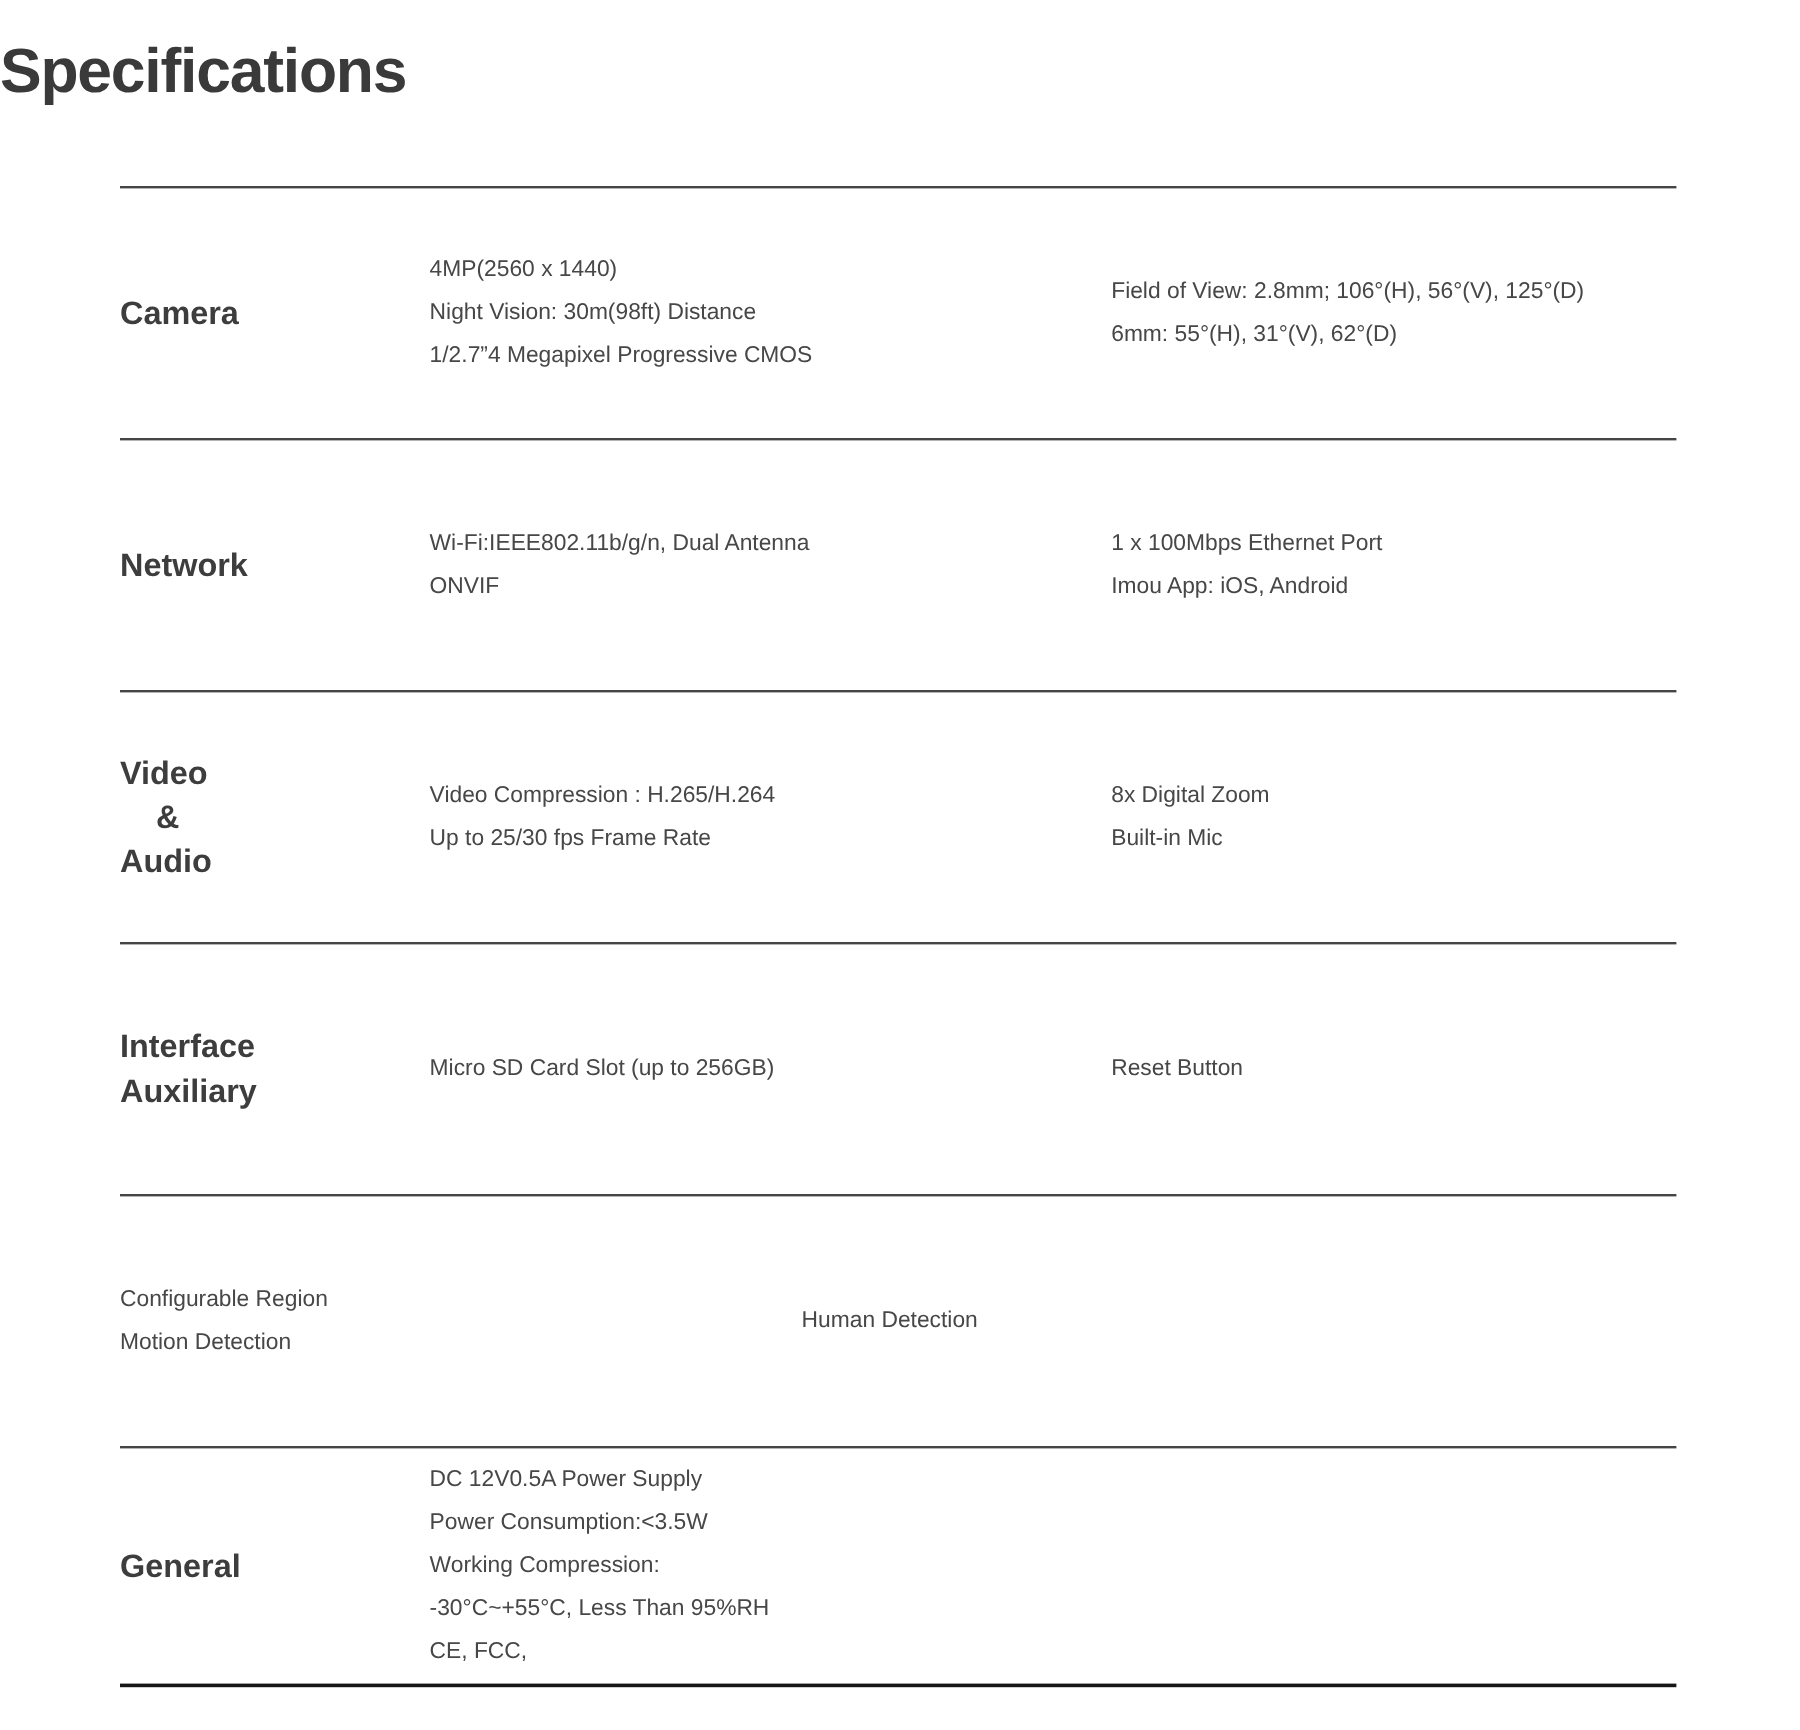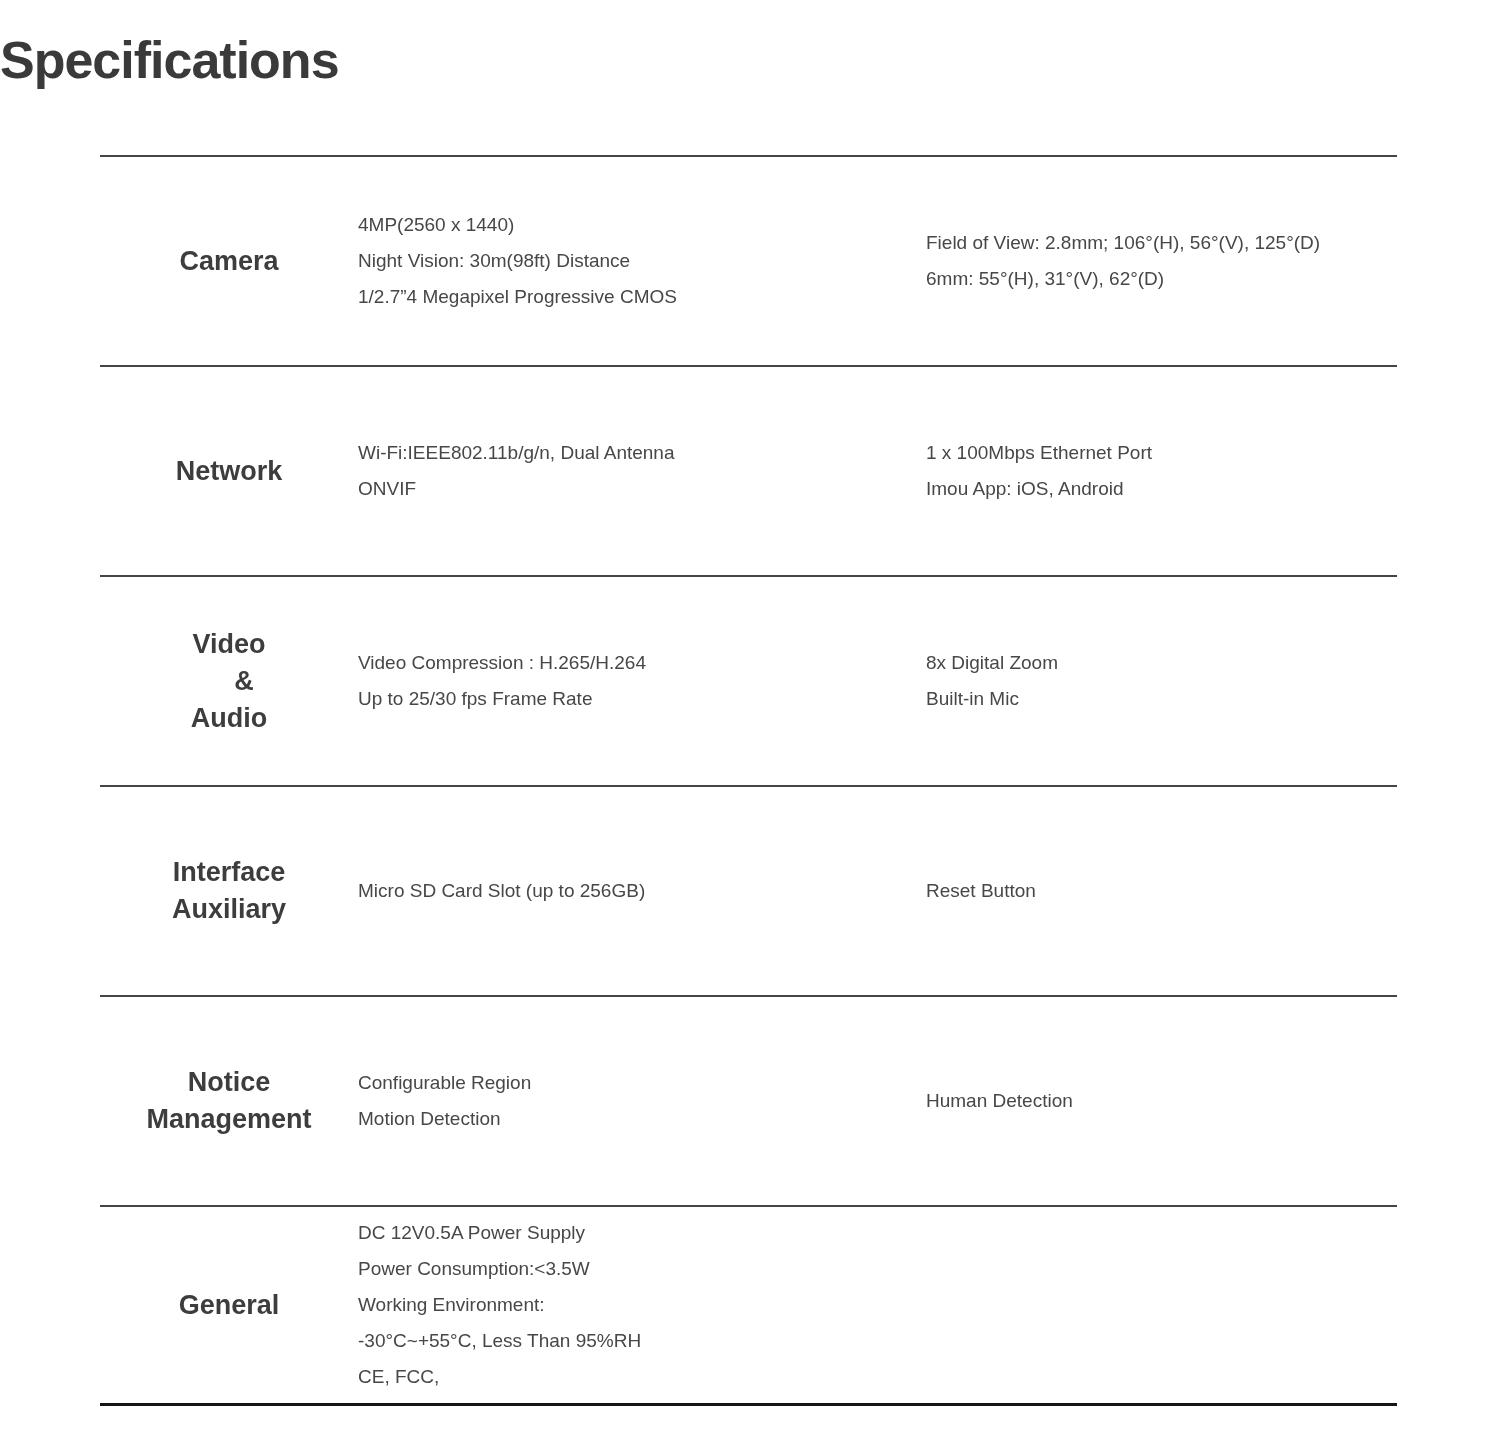--- a/index.html
+++ b/index.html
@@ -35,21 +35,20 @@
   .row:last-child {
     height: 198px;
   }
   .col-label {
     flex: 0 0 258px;
     width: 258px;
     color: var(--heading, #3d3d3d);
     font-size: 27px;
     font-weight: 700;
     line-height: 37px;
-    text-align: center;
   }
   .col-mid {
     flex: 0 0 568px;
     width: 568px;
   }
   .col-right {
     flex: 1 1 auto;
     min-width: 0;
   }
   .line {
@@ -124,39 +123,35 @@
     </div>
     <div class="col-mid">
       <div class="line">Micro SD Card Slot (up to 256GB)</div>
     </div>
     <div class="col-right">
       <div class="line">Reset Button</div>
     </div>
   </section>
 
   <section class="row">
-    <div class="col-label">
-      <div class="label-line">Notice</div>
-      <div class="label-line">Management</div>
-    </div>
     <div class="col-mid">
       <div class="line">Configurable Region</div>
       <div class="line">Motion Detection</div>
     </div>
     <div class="col-right">
       <div class="line">Human Detection</div>
     </div>
   </section>
 
   <section class="row">
     <div class="col-label">
       <div class="label-line">General</div>
     </div>
     <div class="col-mid">
       <div class="line">DC 12V0.5A Power Supply</div>
       <div class="line">Power Consumption:&lt;3.5W</div>
-      <div class="line">Working Environment:</div>
+      <div class="line">Working Compression:</div>
       <div class="line">-30°C~+55°C, Less Than 95%RH</div>
       <div class="line">CE, FCC,</div>
     </div>
   </section>
 
 </div>
 
 </body></html>

